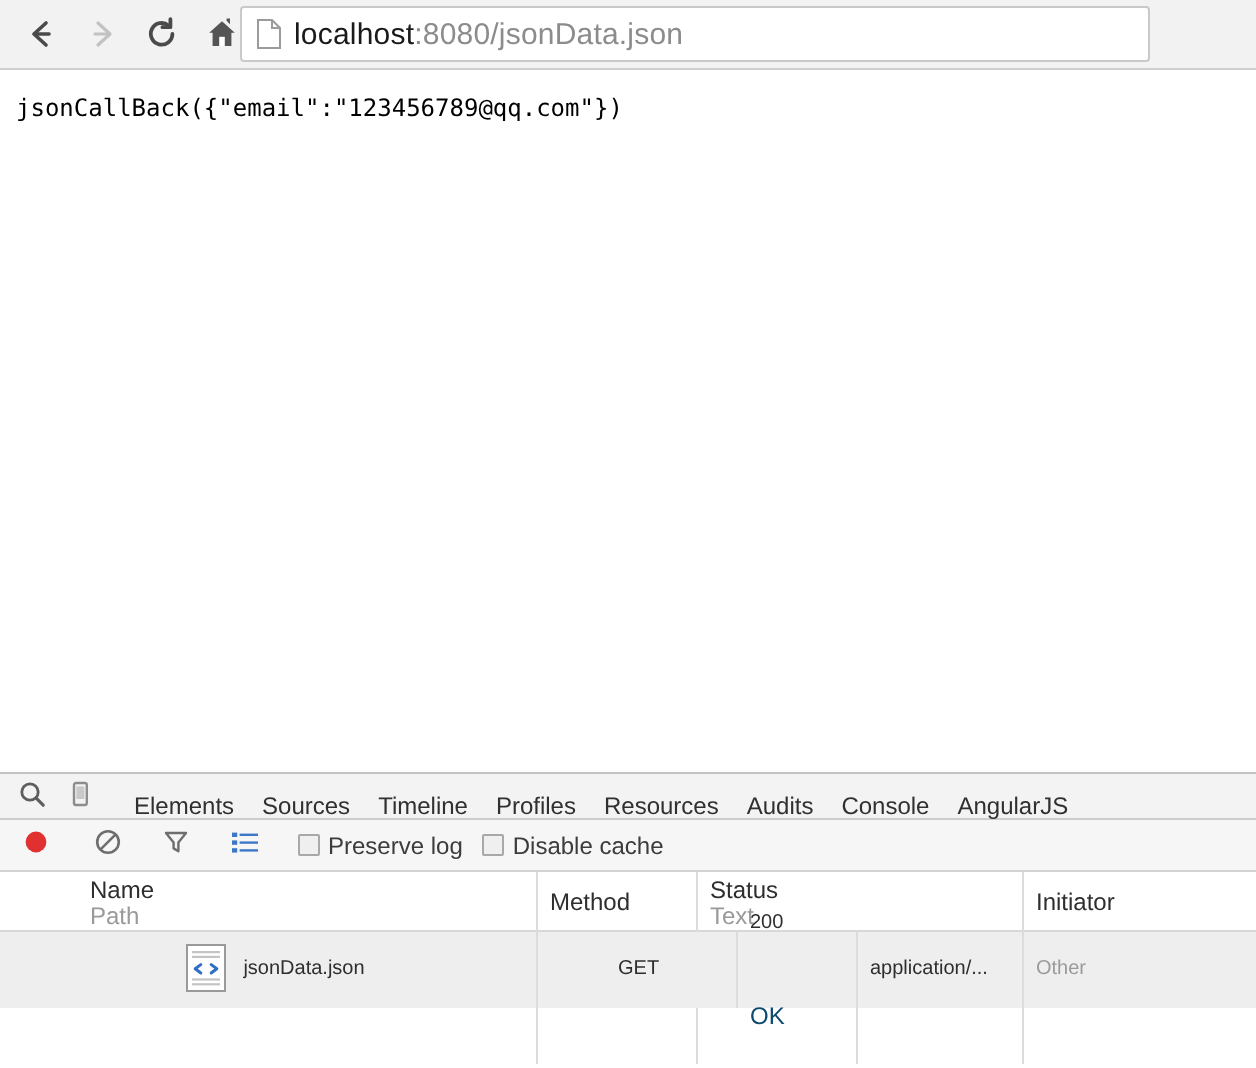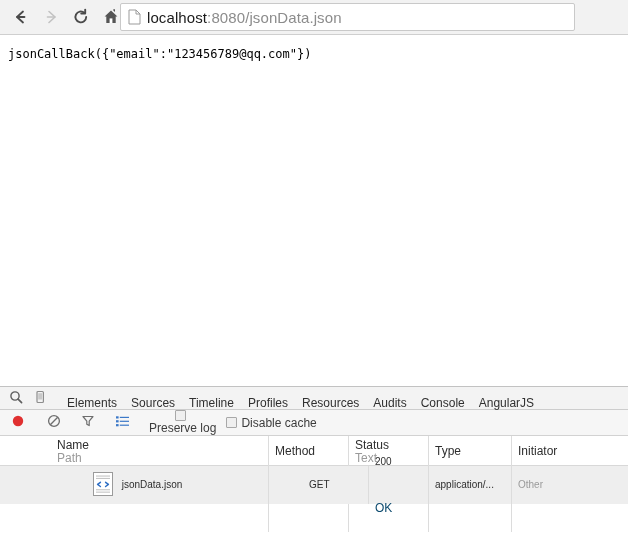--- a/index.html
+++ b/index.html
@@ -282,46 +282,43 @@
           <rect x="1" y="2.3" width="2.6" height="2.2" fill="#3b78c8"></rect>
           <rect x="4.8" y="2.8" width="9.2" height="1.2" fill="#3b78c8"></rect>
           <rect x="1" y="6.2" width="2.6" height="2.2" fill="#3b78c8"></rect>
           <rect x="4.8" y="6.7" width="9.2" height="1.2" fill="#3b78c8"></rect>
           <rect x="1" y="10.1" width="2.6" height="2.2" fill="#3b78c8"></rect>
           <rect x="4.8" y="10.6" width="9.2" height="1.2" fill="#3b78c8"></rect>
         </svg>
       </span>
     </div>
 
-    <label class="fb-check" style="margin-left:14px;flex-direction:column;">
+    <label class="fb-check" style="margin-left:14px;">
       <span class="box"></span>
       <span>Preserve log</span>
     </label>
     <label class="fb-check" style="margin-left:10px;">
       <span class="box"></span>
       <span>Disable cache</span>
     </label>
   </div>
 
   <div id="network-table">
 
     <div id="net-header">
-      <div class="net-col-head" style="left:12px; width:268px;padding-left:45px;">
+      <div class="net-col-head" style="left:0; width:268px;padding-left:45px;">
         <span class="h1">Name</span>
         <span class="h2">Path</span>
       </div>
       <div class="net-col-head" style="left:268px; width:80px;">
         <span class="h1">Method</span>
       </div>
       <div class="net-col-head" style="left:348px; width:80px;">
         <span class="h1">Status</span>
         <span class="h2">Text</span>
-      </div>
-      <div class="net-col-head" style="left:428px; width:83px;">
-        <span class="h1">Type</span>
       </div>
       <div class="net-col-head" style="left:511px; width:117px;">
         <span class="h1">Initiator</span>
       </div>
     </div>
 
     <div id="net-rows">
       <div class="net-row" style="top:0;">
         <div class="net-cell" id="row-name-cell" style="left:0; width:268px;">
           <span id="resource-type-icon">

